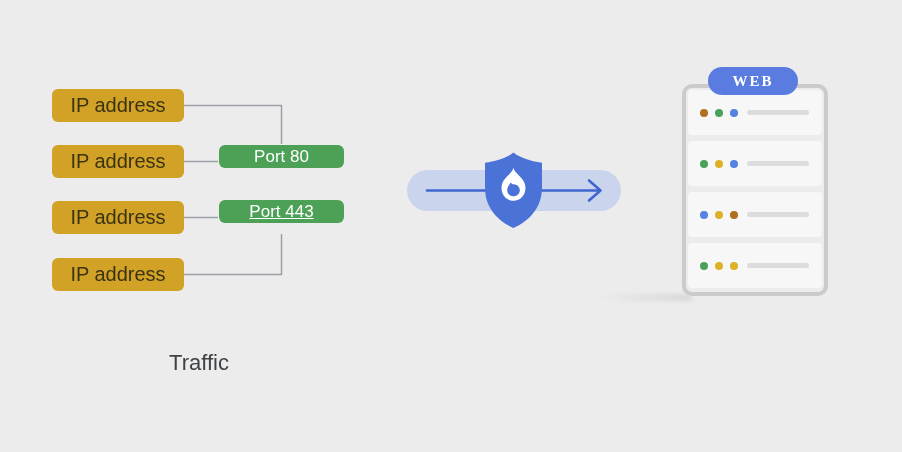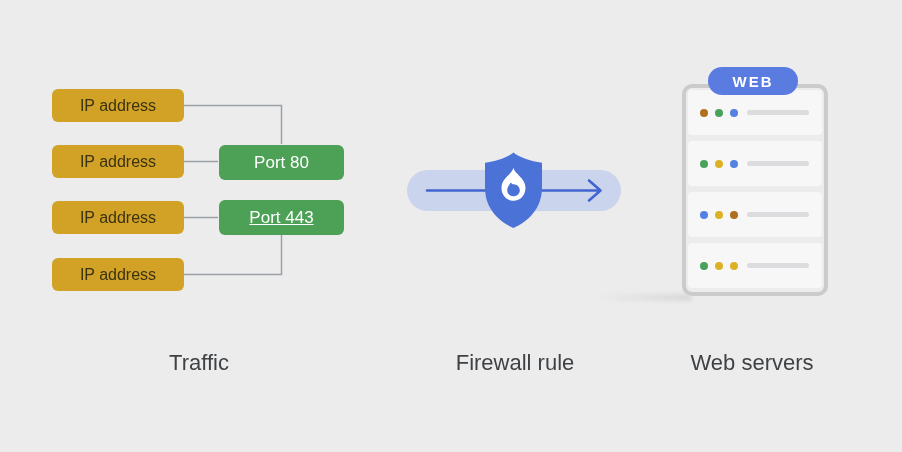--- a/index.html
+++ b/index.html
@@ -11,40 +11,40 @@
     font-family:"Liberation Sans",sans-serif;
   }
   svg{display:block;}
   
   .connectors{position:absolute;left:0;top:0;width:902px;height:452px;z-index:1;}
   .connectors path{stroke:var(--connector);stroke-width:1.5;fill:none;}
   .node{
     position:absolute;display:flex;align-items:center;justify-content:center;
     border-radius:6px;z-index:2;box-sizing:border-box;
   }
-  .ip-box{left:52px;width:132px;height:33px;background:var(--ip_box);color:var(--ip_text);font-size:16px;}
+  .ip-box{left:52px;width:132px;height:33px;background:var(--ip_box);color:var(--ip_text);font-size:20px;}
   .ip-1{top:89px;} .ip-2{top:145px;} .ip-3{top:201px;} .ip-4{top:258px;}
-  .port-box{left:219px;width:125px;height:35px;background:var(--port_box);color:var(--port_text);font-size:17px;font-weight:500;}
+  .port-box{left:219px;width:125px;height:23px;background:var(--port_box);color:var(--port_text);font-size:17px;font-weight:500;}
   .port-80{top:145px;} .port-443{top:200px;text-decoration:underline;}
   
   .fw-pill{
     position:absolute;left:407px;top:170px;width:214px;height:41px;
     border-radius:20.5px;background:var(--pill);z-index:1;
   }
   .fw-pill svg{position:absolute;left:0;top:0;}
   .fw-arrow{stroke:var(--arrow);stroke-width:2.6;stroke-linecap:round;stroke-linejoin:round;fill:none;}
   .fw-shield{position:absolute;left:482px;top:151px;width:63px;height:79px;z-index:2;}
   .shield-body{fill:var(--shield);}
   .flame{fill:var(--flame);fill-rule:evenodd;}
   
   .web-badge{
     position:absolute;left:708px;top:67px;width:90px;height:28px;border-radius:14px;
     background:var(--badge);color:var(--badge_text);
     display:flex;align-items:center;justify-content:center;
-    font-size:15px;font-weight:bold;letter-spacing:2px;z-index:3;
+    font-size:15px;font-weight:bold;letter-spacing:2px;z-index:3;font-family:Liberation Serif, serif;
   }
   .rack{
     position:absolute;left:682px;top:84px;width:146px;height:212px;box-sizing:border-box;
     border:4px solid var(--rack_border);border-radius:10px;z-index:1;
   }
   .rack-shadow{
     position:absolute;left:596px;top:294px;width:96px;height:7px;border-radius:4px;
     background:linear-gradient(to left,rgba(70,70,70,.12),rgba(70,70,70,0));
     filter:blur(2px);z-index:0;
   }
@@ -118,16 +118,14 @@
     </div>
     <div class="unit unit-4">
       <span class="dot dot-a" style="background-color: rgb(74, 161, 92);"></span>
       <span class="dot dot-b" style="background-color: rgb(221, 177, 38);"></span>
       <span class="dot dot-c" style="background-color: rgb(221, 177, 38);"></span>
       <span class="bar"></span>
     </div>
   </div>
 
   <span class="caption cap-traffic">Traffic</span>
-  <span class="caption cap-firewall">Firewall rule</span>
-  <span class="caption cap-servers">Web servers</span>
 
 </div>
 
 </body></html>

